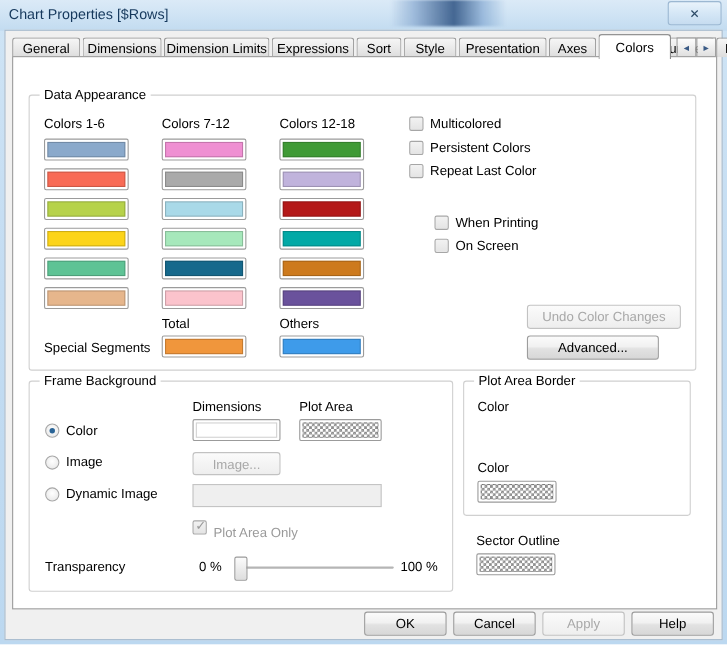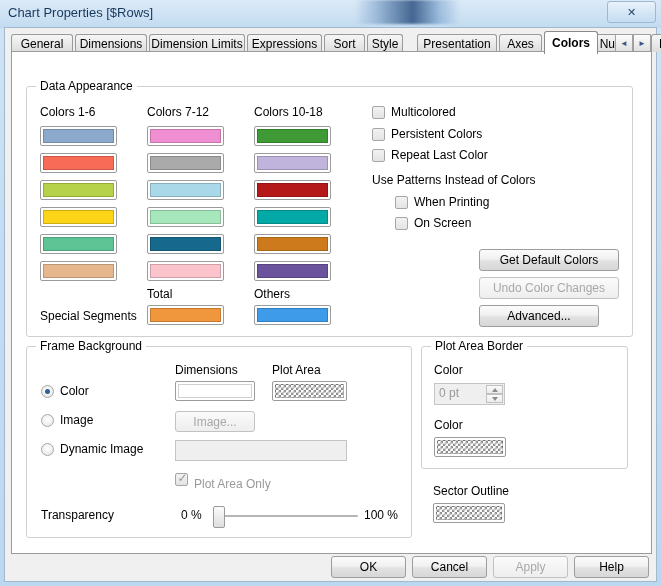--- a/index.html
+++ b/index.html
@@ -296,38 +296,38 @@
   </div>
 
   <div id="client">
 
     <div id="tabstrip">
       <div class="tab" style="left:0px;width:62px;">General</div>
       <div class="tab" style="left:64px;width:72px;">Dimensions</div>
       <div class="tab" style="left:138px;width:96px;">Dimension Limits</div>
       <div class="tab" style="left:236px;width:75px;">Expressions</div>
       <div class="tab" style="left:313px;width:41px;">Sort</div>
-      <div class="tab" style="left:356px;width:36px;">Style</div>
+      <div class="tab" style="left:356px;width:48px;">Style</div>
       <div class="tab" style="left:406px;width:80px;">Presentation</div>
       <div class="tab" style="left:488px;width:43px;">Axes</div>
-      <div class="tab active" style="left:533px;width:54px;font-weight:bold;">Colors</div>
+      <div class="tab active" style="left:533px;width:66px;">Colors</div>
       <div class="tab" style="left:582px;width:56px;">Number</div>
       <div class="tab" style="left:640px;width:40px;">Font</div>
       <div class="tabnav" style="left:604px;">◄</div>
       <div class="tabnav" style="left:622px;">►</div>
     </div>
 
     <div id="page">
 
       <div class="group" style="left:14px; top:34px; width:607px; height:251px;">
         <span class="legend">Data Appearance</span>
 
         <div class="lbl" style="left:13px; top:18px;">Colors 1-6</div>
         <div class="lbl" style="left:120px; top:18px;">Colors 7-12</div>
-        <div class="lbl" style="left:227px; top:18px;">Colors 10-18</div>
+        <div class="lbl" style="left:227px; top:18px;">Colors 12-18</div>
 
         <div class="swatch" style="left:13px; top:39px;">
             <i style="background: rgb(138, 169, 203);"></i>
           </div>
         <div class="swatch" style="left:13px; top:66px;">
             <i style="background: rgb(248, 107, 86);"></i>
           </div>
         <div class="swatch" style="left:13px; top:93px;">
             <i style="background: rgb(182, 210, 74);"></i>
           </div>
@@ -391,29 +391,27 @@
 
         <div class="cb" style="left:345px; top:19px;"></div>
         <div class="lbl" style="left:364px; top:18px;">Multicolored</div>
 
         <div class="cb" style="left:345px; top:41px;"></div>
         <div class="lbl" style="left:364px; top:40px;">Persistent Colors</div>
 
         <div class="cb" style="left:345px; top:62px;"></div>
         <div class="lbl" style="left:364px; top:61px;">Repeat Last Color</div>
 
-        <div class="lbl" style="left:345px; top:86px;">Use Patterns Instead of Colors</div>
 
         <div class="cb" style="left:368px; top:109px;"></div>
         <div class="lbl" style="left:387px; top:108px;">When Printing</div>
 
         <div class="cb" style="left:368px; top:130px;"></div>
         <div class="lbl" style="left:387px; top:129px;">On Screen</div>
 
-        <div class="btn" style="left:452px; top:162px; width:140px; height:22px;">Get Default Colors</div>
         <div class="btn dis" style="left:452px; top:190px; width:140px; height:22px;text-align:center;">Undo Color Changes</div>
         <div class="btn" style="left:452px; top:218px; width:120px; height:22px;">Advanced...</div>
       </div>
 
       <div class="group" style="left:14px; top:294px; width:386px; height:192px;padding-left:12px;">
         <span class="legend">Frame Background</span>
 
         <div class="lbl" style="left:148px; top:16px;">Dimensions</div>
         <div class="lbl" style="left:245px; top:16px;">Plot Area</div>
 
@@ -448,27 +446,20 @@
         <div class="lbl" style="left:337px; top:161px;">100 %</div>
         <div id="slider-track" style="left:190px; top:168px; width:141px;"></div>
         <div id="slider-thumb" style="left:186px; top:159px;"></div>
       </div>
 
       <div class="group" style="left:409px; top:294px; width:207px; height:123px;">
         <span class="legend">Plot Area Border</span>
 
         <div class="lbl" style="left:12px; top:16px;">Color</div>
 
-        <div class="tb dis" style="left:12px; top:36px; width:71px; height:22px;">
-          <span>0 pt</span>
-          <div class="spin">
-            <b class="up"></b>
-            <b class="dn"></b>
-          </div>
-        </div>
 
         <div class="lbl" style="left:12px; top:71px;">Color</div>
         <div class="swatch" style="left:12px; top:90px; width:72px; height:20px;">
           <i class="checker"></i>
         </div>
       </div>
 
       <div class="lbl" style="left:421px; top:432px;">Sector Outline</div>
       <div class="swatch" style="left:421px; top:451px; width:72px; height:20px;">
         <i class="checker"></i>

